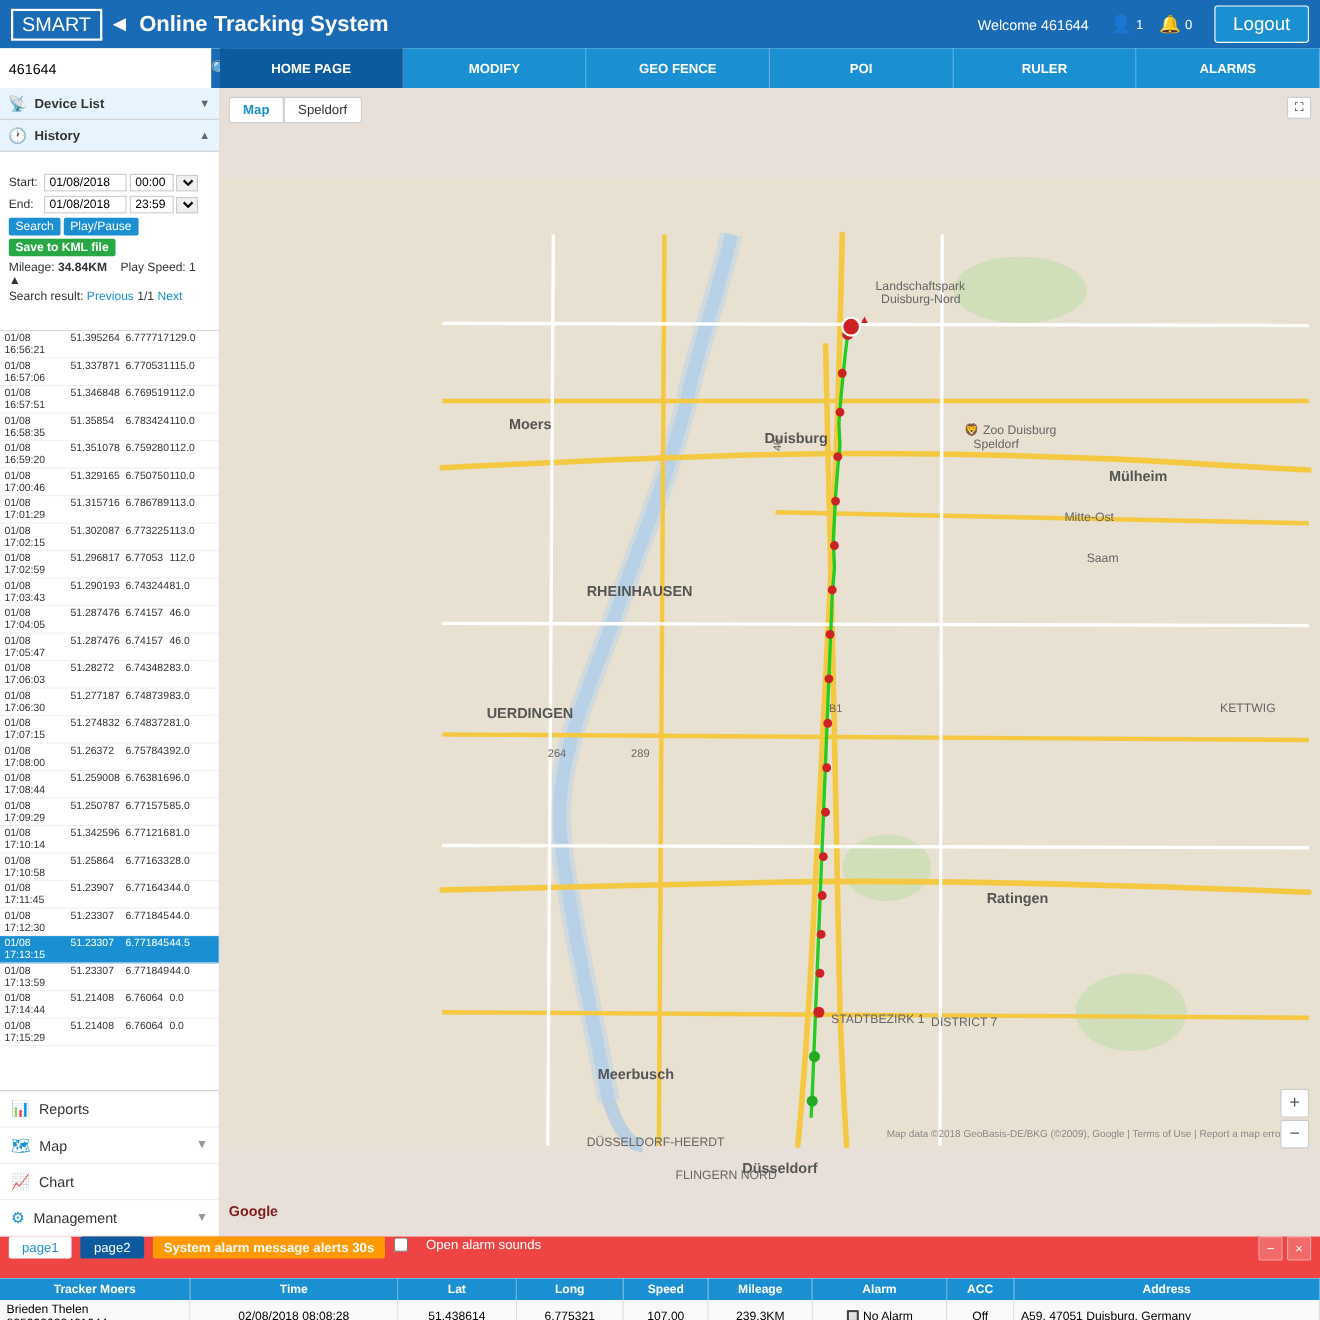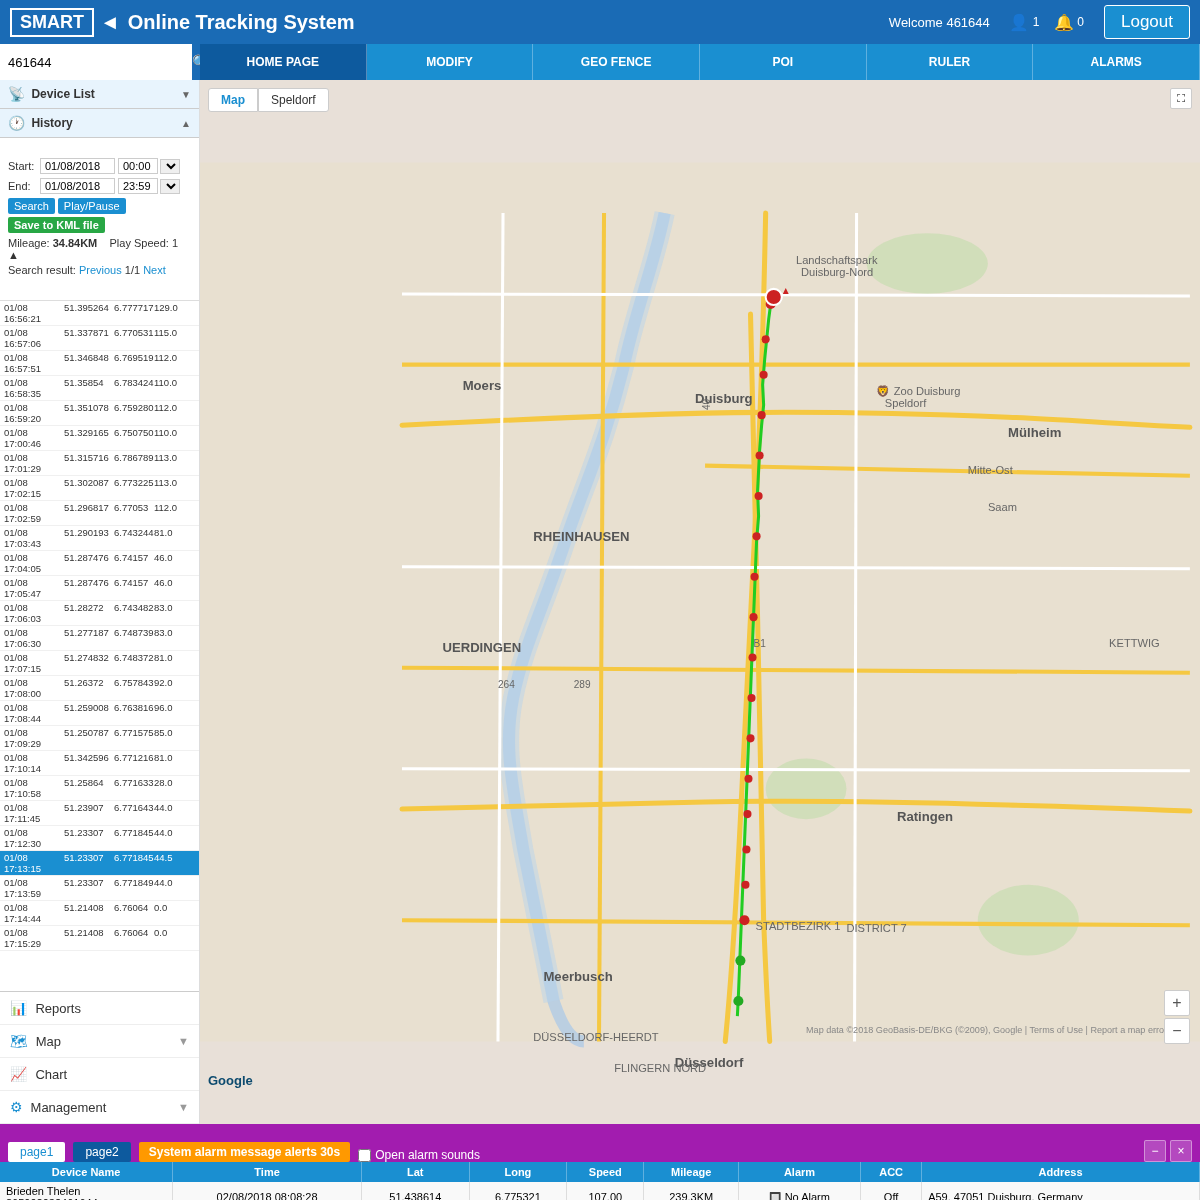--- a/index.html
+++ b/index.html
@@ -5,21 +5,21 @@
     * { margin: 0; padding: 0; box-sizing: border-box; }
     body { font-family: Arial, sans-serif; font-size: 11px; background: #f0f0f0; width: 1200px; height: 1200px; overflow: hidden; }
 
     
     #header {
       display: flex; align-items: center; background: #1a6bb5; height: 44px; padding: 0 10px;
     }
     #logo-box {
       background: #1a6bb5; border: 2px solid #fff; padding: 2px 8px; margin-right: 6px;
     }
-    #logo-text { color: #fff; font-size: 18px; font-weight: bold; }
+    #logo-text { color: #fff; font-size: 18px; font-weight: normal; }
     #logo-arrow { color: #fff; font-size: 20px; margin-right: 8px; }
     #app-title { color: #fff; font-size: 20px; font-weight: bold; flex: 1; }
     #welcome-text { color: #fff; font-size: 13px; margin-right: 20px; }
     #user-icons { display: flex; gap: 15px; margin-right: 20px; align-items: center; }
     .user-icon-item { color: #fff; font-size: 12px; display: flex; align-items: center; gap: 3px; }
     #logout-btn {
       background: #1a8fd1; color: #fff; border: 1px solid #fff; padding: 6px 16px;
       font-size: 17px; cursor: pointer; border-radius: 3px;
     }
 
@@ -115,51 +115,51 @@
     .map-control-btn:first-child { border-radius: 3px 0 0 3px; }
     .map-control-btn:last-child { border-radius: 0 3px 3px 0; }
 
     #map-fullscreen {
       position: absolute; top: 8px; right: 8px; z-index: 10;
       background: #fff; border: 1px solid #ccc; padding: 3px 6px; cursor: pointer; border-radius: 2px;
     }
 
     
     #google-logo {
-      position: absolute; bottom: 36px; left: 8px; z-index: 10;
-      color: #0c4a6e; font-size: 13px; font-weight: bold;
+      position: absolute; bottom: 16px; left: 8px; z-index: 10;
+      color: #7f1d1d; font-size: 13px; font-weight: bold;
     }
 
     
     #zoom-controls {
       position: absolute; right: 10px; bottom: 80px; z-index: 10;
       display: flex; flex-direction: column; gap: 2px;
     }
     .zoom-btn {
       background: #fff; border: 1px solid #ccc; width: 26px; height: 26px;
       display: flex; align-items: center; justify-content: center;
       cursor: pointer; font-size: 16px; color: #555; border-radius: 2px;
     }
 
     
     #map-svg { position: absolute; top: 0; left: 0; width: 100%; height: 100%; pointer-events: none; }
 
     
     #bottom-bar {
-      height: 38px; background: #a21caf; display: flex; align-items: flex-end;
+      height: 38px; background: #ef4444; display: flex; align-items: flex-start;
       padding: 0 8px; gap: 8px;
     }
     .page-btn {
       background: #0d5a9e; color: #fff; border: none; padding: 3px 12px; font-size: 12px; cursor: pointer; border-radius: 2px;
     }
     .page-btn.active { background: #fff; color: #1a8fd1; }
     #alarm-msg {
       background: #ff9900; color: #fff; padding: 3px 10px; font-size: 12px; border-radius: 2px; font-weight: bold;
     }
-    #alarm-sound { color: #fff; font-size: 12px; display: flex; align-items: center; gap: 4px; }
+    #alarm-sound { color: #fff; font-size: 12px; display: flex; align-items: center; gap: 16px; }
     #bottom-icons { margin-left: auto; display: flex; gap: 4px; }
     .bottom-icon-btn {
       background: rgba(255,255,255,0.2); color: #fff; border: 1px solid rgba(255,255,255,0.4);
       width: 22px; height: 22px; display: flex; align-items: center; justify-content: center;
       cursor: pointer; font-size: 12px; border-radius: 2px;
     }
 
     
     #data-table-section {
       height: 38px; background: #fff; overflow: hidden;
@@ -586,21 +586,21 @@
   <div id="bottom-icons">
     <div class="bottom-icon-btn">−</div>
     <div class="bottom-icon-btn">×</div>
   </div>
 </div>
 
 <div id="data-table-section">
   <table id="data-table">
     <thead>
       <tr>
-        <th>Device Name</th>
+        <th>Tracker Moers</th>
         <th>Time</th>
         <th>Lat</th>
         <th>Long</th>
         <th>Speed</th>
         <th>Mileage</th>
         <th>Alarm</th>
         <th>ACC</th>
         <th>Address</th>
       </tr>
     </thead>

